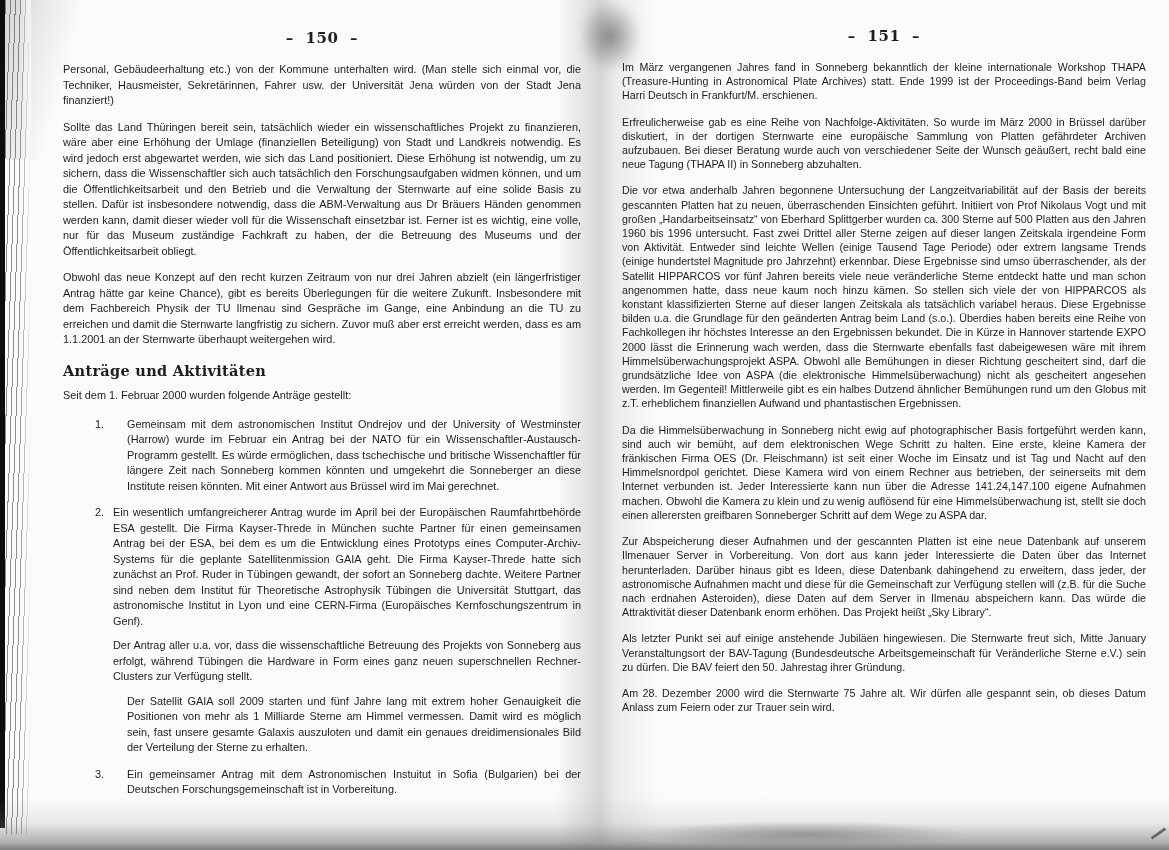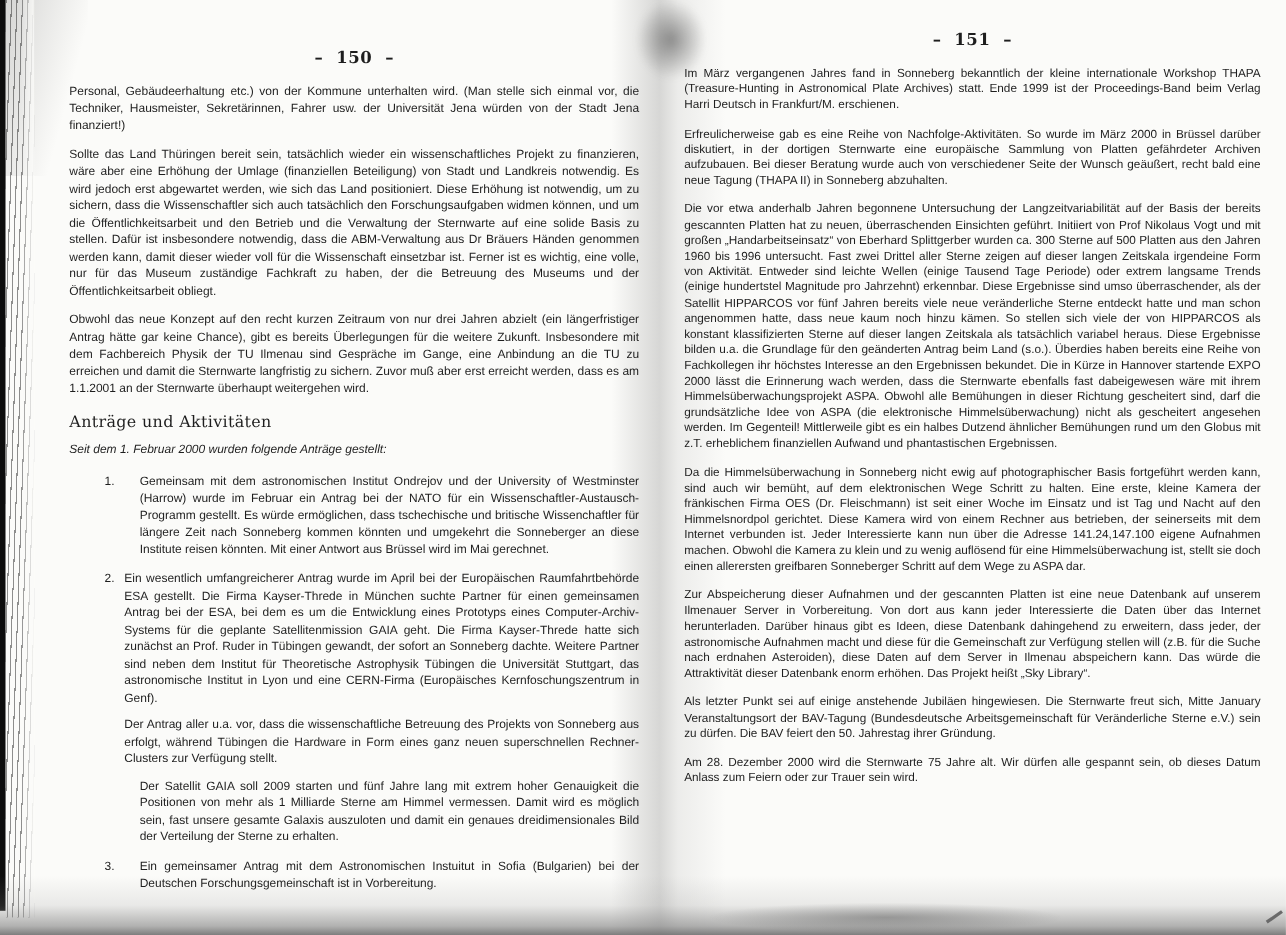--- a/index.html
+++ b/index.html
@@ -25,36 +25,36 @@
   #spine-top   { left:568px; top:-12px; width:84px; height:96px; z-index:2; filter:blur(3px);
                  background:radial-gradient(closest-side, rgba(80,80,80,.6), rgba(80,80,80,0) 75%); }
   #bottom-band { left:0; top:796px; width:1169px; height:54px; z-index:4;
                  background:linear-gradient(to bottom, rgba(150,150,150,0) 0%, rgba(150,150,150,.18) 50%, rgba(132,132,132,.62) 85%, rgba(112,112,112,.9) 100%); }
   #bottom-smudge { left:590px; top:816px; width:430px; height:36px; z-index:4;
                  background:radial-gradient(closest-side, rgba(90,90,90,.45), rgba(90,90,90,0) 75%); }
   #corner-mark { left:1150px; top:832px; width:17px; height:3px; background:#6a6a6a; transform:rotate(-35deg); z-index:5; }
 
   
   .page { position:absolute; z-index:6; }
-  #page-left  { left:63px;  top:44px; width:518px; font-size:10.9px; line-height:15.5px; }
+  #page-left  { left:63px;  top:30px; width:518px; font-size:10.9px; line-height:15.5px; }
   #page-right { left:622px; top:28px; width:524px; font-size:10.7px; line-height:14.2px; }
 
   .page-header {
     font-family:"DejaVu Serif", serif; font-weight:bold;
     font-size:15px; line-height:16px; text-align:center;
     letter-spacing:.5px; word-spacing:6px; margin:0 0 16px 0;
   }
   .para { margin:0 0 11px 0; text-align:justify; }
   #page-right .para { margin-bottom:12px; }
 
   .section-heading {
-    font-family:"DejaVu Serif", serif; font-weight:normal;
+    font-family:"DejaVu Serif", serif; font-weight:bold;
     font-size:14.5px; letter-spacing:.3px; margin:15px 0 10px 0;
   }
-  .intro { margin:0 0 13px 0; text-align:justify;font-style:italic; }
+  .intro { margin:0 0 13px 0; text-align:justify; }
 
   ol.antrag-list { list-style:none; margin:0; padding:0 0 0 50px; }
   ol.antrag-list li { position:relative; margin:0 0 11px 0; }
   ol.antrag-list .num { position:absolute; left:-18px; top:0; }
   ol.antrag-list li .para { margin-bottom:9px; }
   ol.antrag-list li .para:last-child { margin-bottom:0;margin-left:14px; }
 </style>
 </head>
 <body>
 

